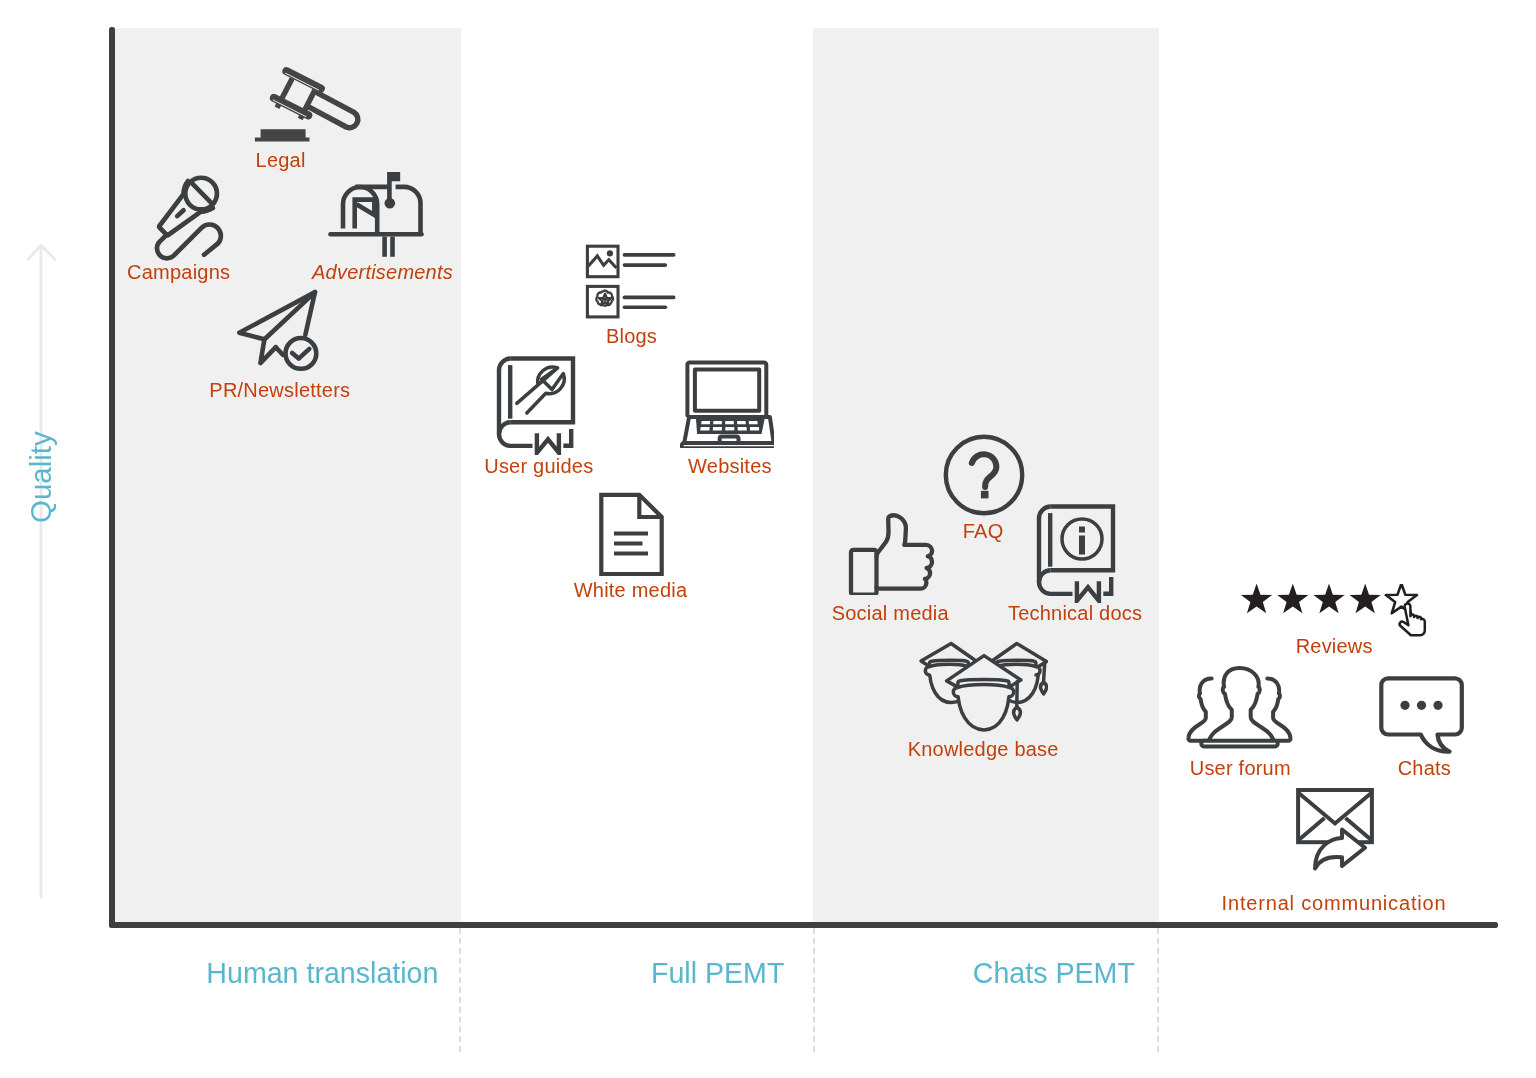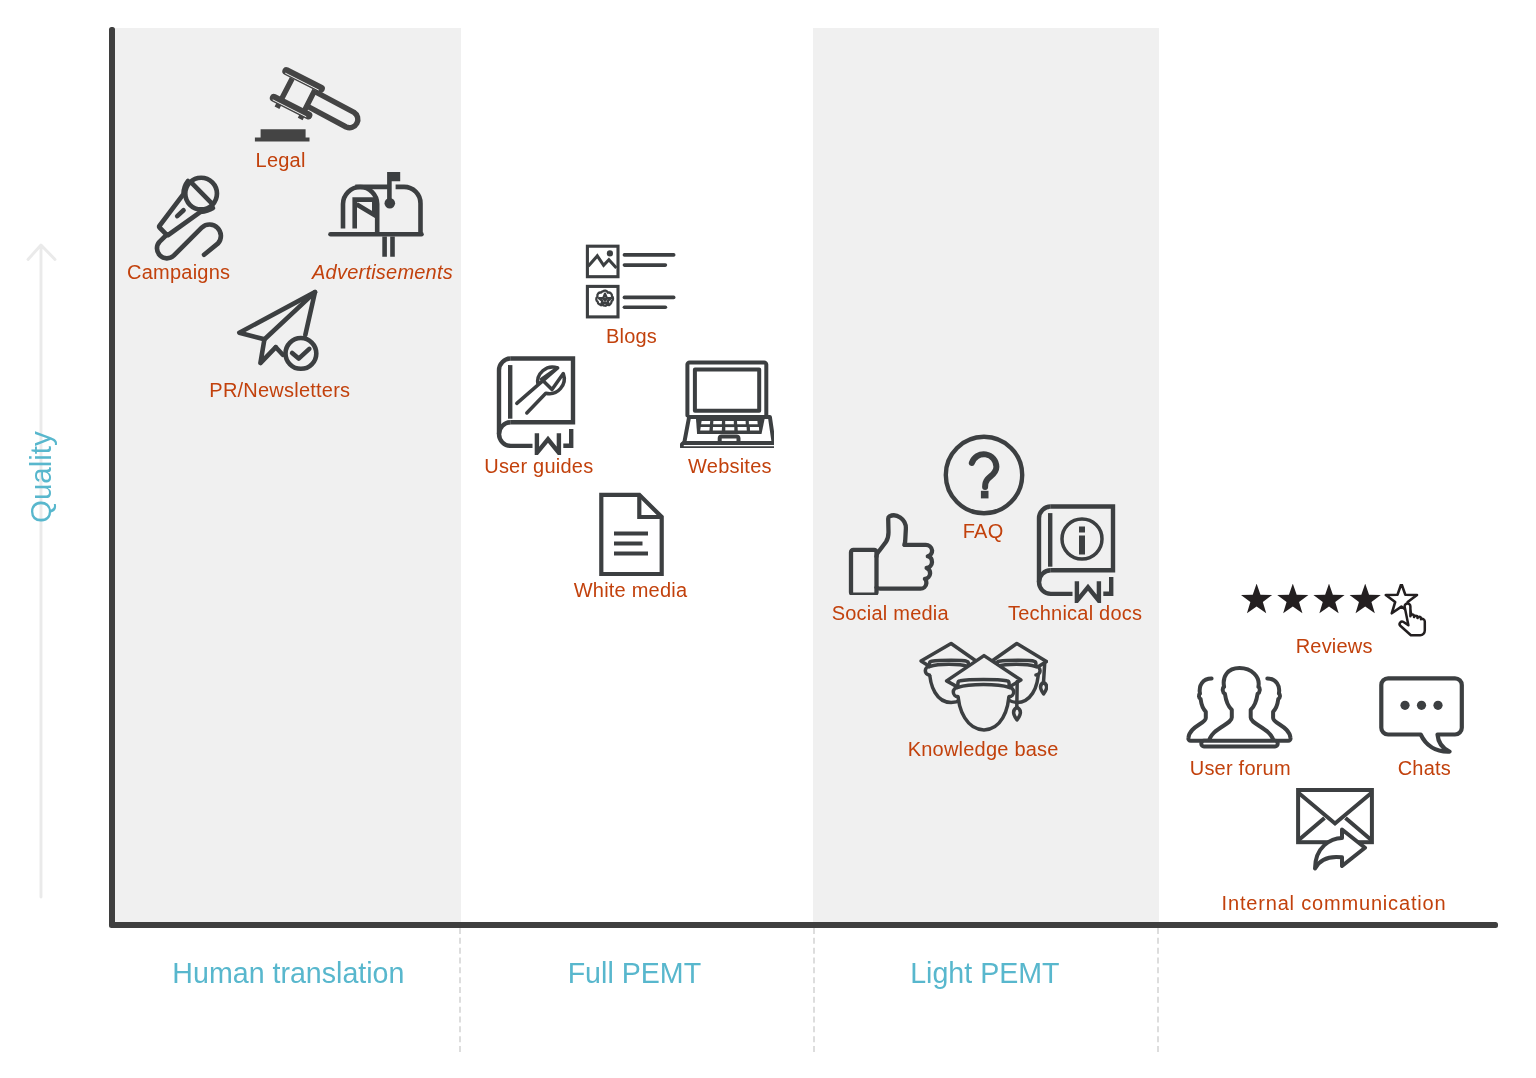--- a/index.html
+++ b/index.html
@@ -2,21 +2,21 @@
 <html><head>
 <meta charset="utf-8">
 <style>
   html,body{margin:0;padding:0;background:#fff;}
   body{width:1536px;height:1078px;font-family:"Liberation Sans",sans-serif;overflow:hidden;}
   #stage{position:relative;width:1536px;height:1078px;background:#ffffff;}
   .band{position:absolute;background:#f0f0f0;}
   .axis-y{position:absolute;background:#3f3f3f;border-radius:2.5px;}
   .axis-x{position:absolute;background:#3f3f3f;border-radius:2.5px;}
   .divider{position:absolute;width:0;border-left:2px dashed #dddddd;}
-  .cat{position:absolute;color:#58b7cd;font-size:28.6px;white-space:nowrap;text-align:center;}
+  .cat{position:absolute;color:#58b7cd;font-size:28.6px;white-space:nowrap;text-align:right;}
   .ico{position:absolute;display:block;}
   .lbl{position:absolute;color:#c2410c;font-size:20px;letter-spacing:0.22px;white-space:nowrap;text-align:center;}
   .qwrap{position:absolute;}
   .qlabel{position:absolute;color:#58b7cd;font-size:29.5px;white-space:nowrap;transform-origin:0 0;transform:rotate(-90deg);}
 </style>
 </head>
 <body>
 
 <div id="stage">
 
@@ -254,15 +254,15 @@
       <rect x="2.6" y="2.5" width="73.8" height="52.2"></rect>
       <path d="M2.6 5.0 L 39.5 36.0 L 76.4 5.0"></path>
       <path d="M2.6 53.0 L 29.0 30.5 M76.4 53.0 L 50.0 30.5"></path>
     </g>
     <path d="M19.5 81.0 c 0.0 -21.5 16.0 -30.6 27.0 -30.6 V 42.0 L 69.5 60.2 L 46.5 78.5 V 69.8 c -16.0 -2.0 -23.5 4.5 -27.0 11.2 z" fill="#ffffff" stroke="#3c3f41" stroke-width="4.0" stroke-linejoin="round" stroke-linecap="round"></path>
   </svg>
   <div class="lbl" style="left:1204px;top:892px;width:260px;letter-spacing:0.82px;">Internal communication</div>
 
   <div class="cat" style="left:138.4px;top:957.3px;width:300px;">Human translation</div>
   <div class="cat" style="left:484.4px;top:957.3px;width:300px;">Full PEMT</div>
-  <div class="cat" style="left:834.9px;top:957.3px;width:300px;">Light PEMT</div>
+  <div class="cat" style="left:834.9px;top:957.3px;width:300px;">Chats PEMT</div>
 
 </div>
 
 </body></html>

